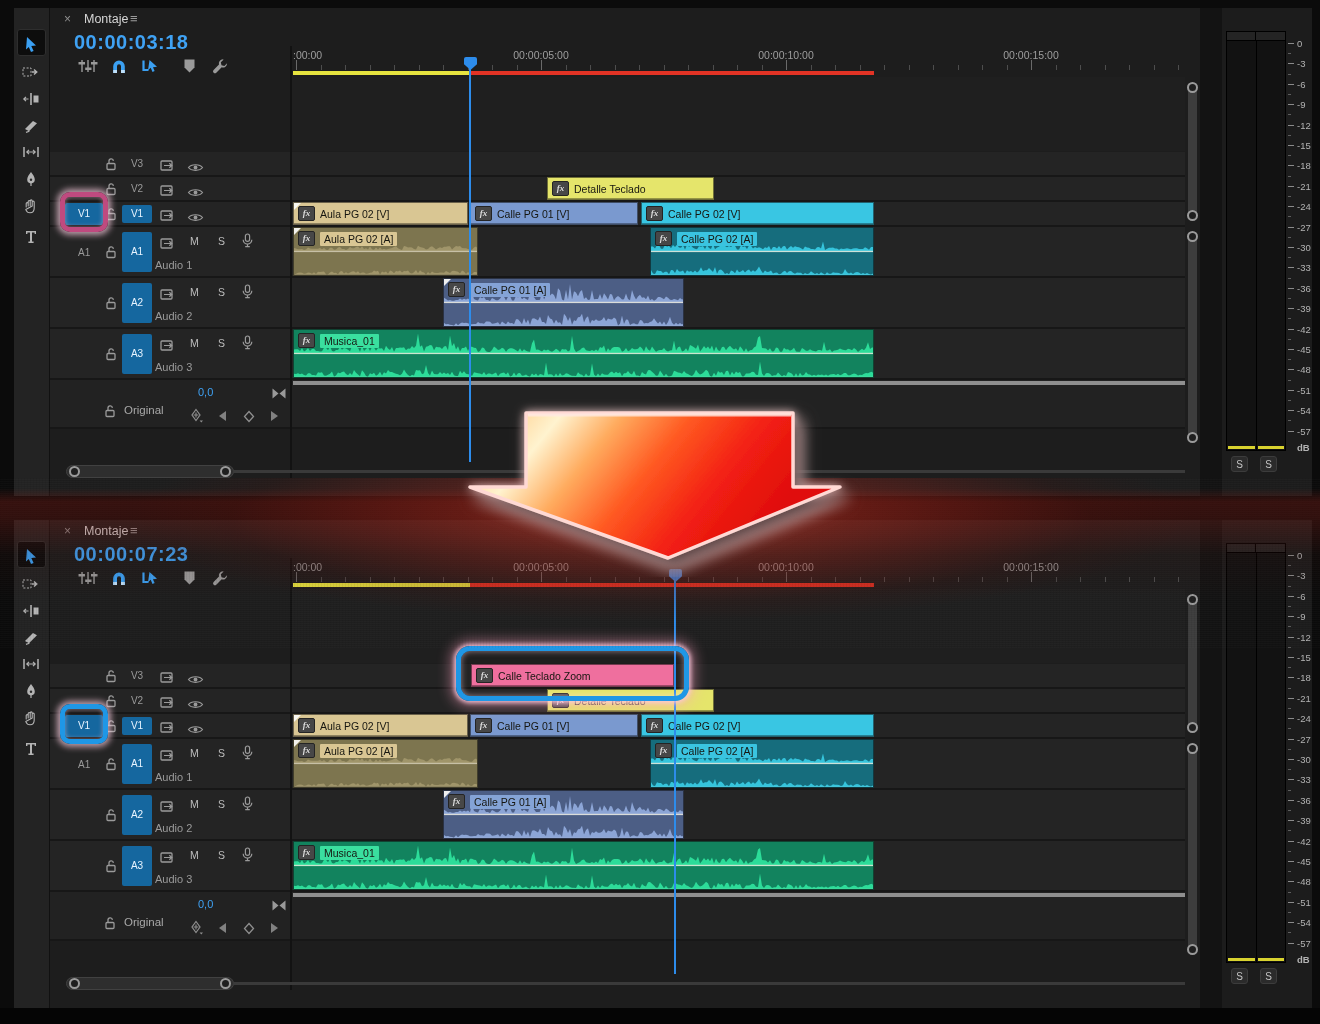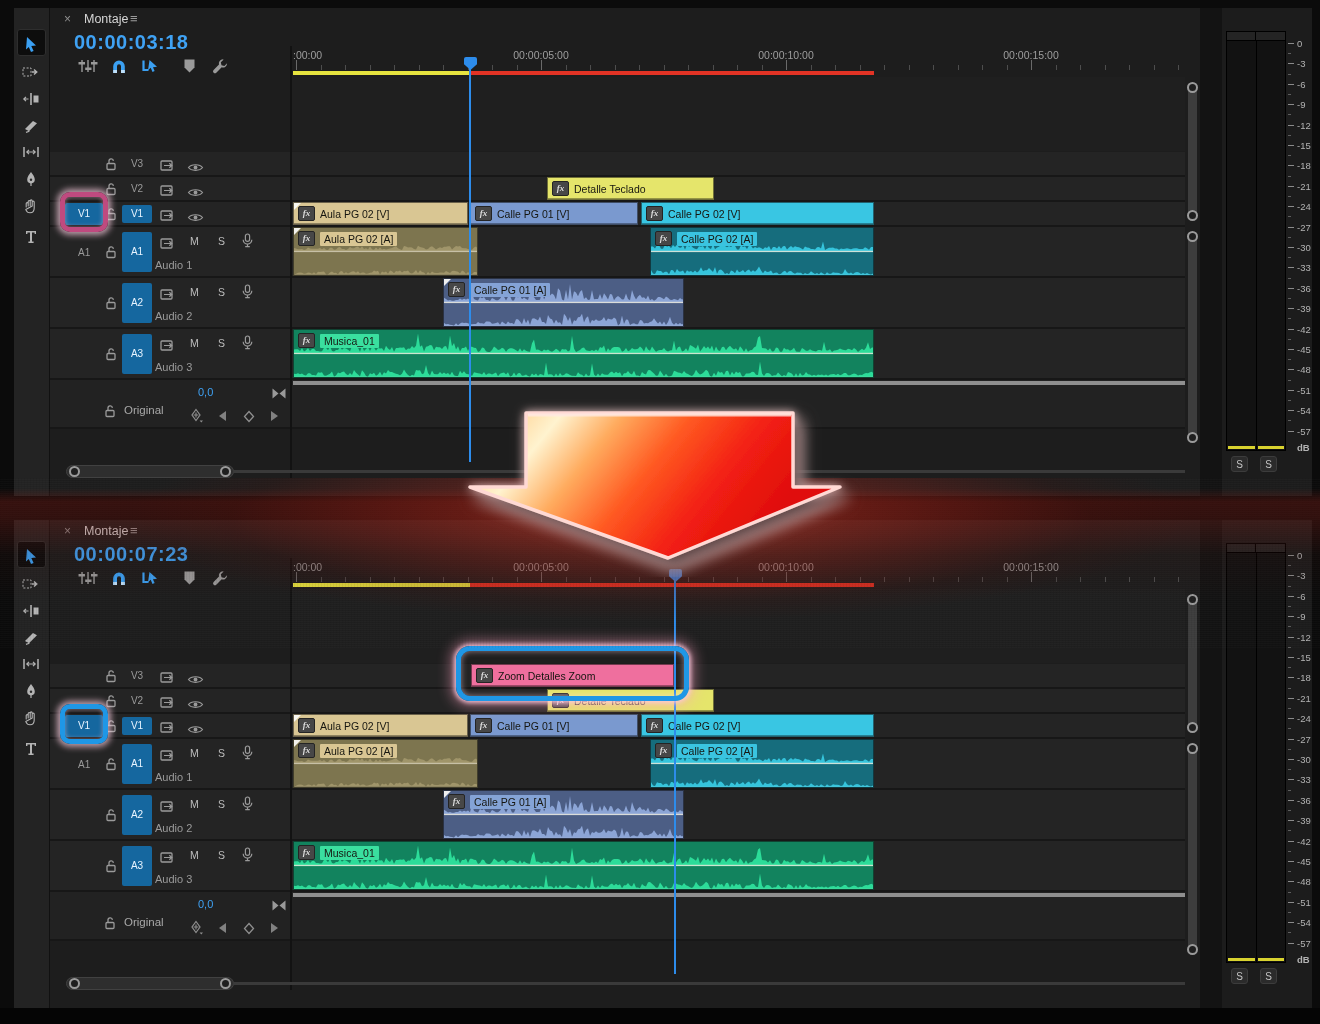--- a/index.html
+++ b/index.html
@@ -719,21 +719,21 @@
         </svg></div>
       <div class="abs tri-l" style="left: 219px; top: 411px;"></div>
       <div class="abs" style="left: 243px; top: 409px;"><svg width="12" height="13" viewBox="0 0 12 13">
           <path d="M6 1.5 L10.5 6.5 6 11.5 1.5 6.5 Z" fill="none" stroke="#8f8f8f" stroke-width="1.3"></path>
         </svg></div>
       <div class="abs tri-r" style="left: 271px; top: 411px;"></div>
       <div class="abs" style="left: 293px; top: 381px; width: 892px; height: 4px; background: rgb(143, 143, 143);"></div>
       <div class="abs clip" style="left: 471px; top: 152px; width: 203px; height: 23px; background: rgb(239, 111, 158);">
         <div class="cliplabel">
           <span class="fxbadge">fx</span>
-          <span class="clipname">Zoom Detalles Zoom</span>
+          <span class="clipname">Calle Teclado Zoom</span>
         </div>
       </div>
       <div class="abs ring" style="left: 456px; top: 134px; width: 233px; height: 55px; border: 5.5px solid rgb(31, 151, 230); border-radius: 14px; box-shadow: rgba(255, 200, 220, 0.85) 0px 0px 4px 2px, rgba(255, 165, 195, 0.45) 0px 0px 13px 6px, rgba(255, 215, 232, 0.55) 0px 0px 6px inset; z-index: 30;"></div>
       <div class="abs clip" style="left: 547px; top: 177px; width: 167px; height: 23px; background: rgb(229, 229, 107);">
         <div class="cliplabel">
           <span class="fxbadge">fx</span>
           <span class="clipname">Detalle Teclado</span>
         </div>
       </div>
       <div class="abs clip" style="left: 293px; top: 202px; width: 175px; height: 23px; background: rgb(217, 198, 147);">

